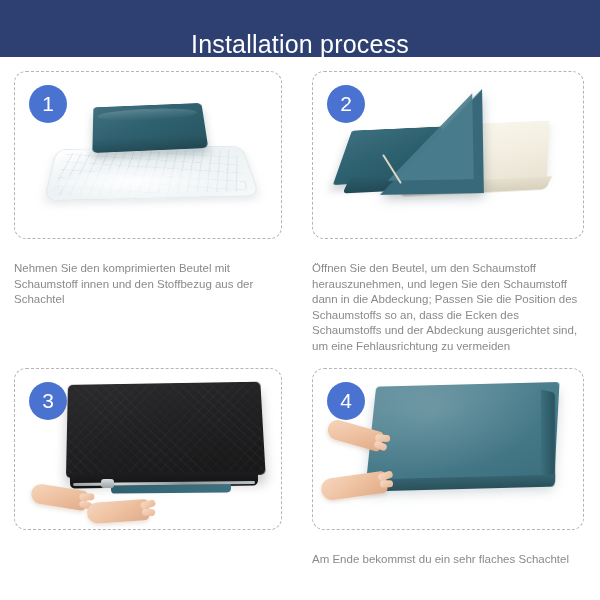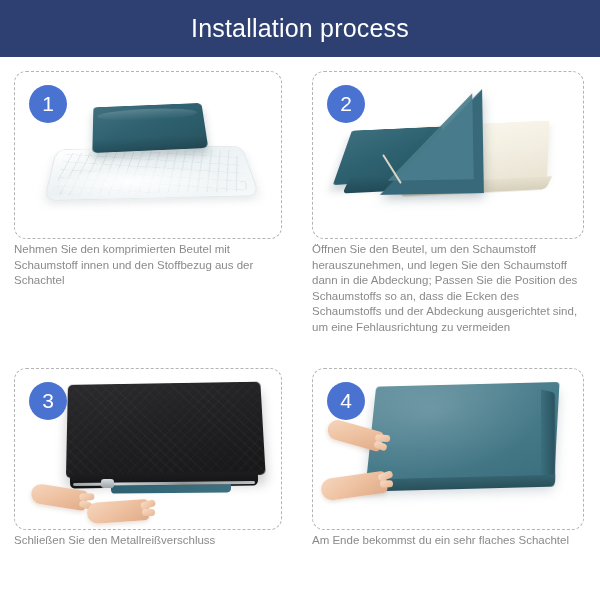--- a/index.html
+++ b/index.html
@@ -17,21 +17,21 @@
 
   
   .header-banner {
     position: absolute;
     left: 0;
     top: 0;
     width: 600px;
     height: 57px;
     background: #2e4071;
     display: flex;
-    align-items: center;
+    align-items: flex-end;
     justify-content: center;
   }
   .header-title {
     color: #ffffff;
     font-size: 25px;
     font-weight: 400;
     letter-spacing: 0.2px;
     line-height: 1;
   }
 
@@ -73,21 +73,21 @@
     color: #ffffff;
     font-size: 21px;
     font-weight: 400;
     display: flex;
     align-items: center;
     justify-content: center;
     z-index: 6;
   }
 
   .step-caption {
-    margin-top: 3px;
+    margin-top: 22px;
     color: #8a8a8a;
     font-size: 11.5px;
     line-height: 15.5px;
     font-family: "Liberation Sans", sans-serif;
   }
 
   
   .stage {
     position: absolute;
     inset: 0;
@@ -398,21 +398,20 @@
           <div class="finger finger-a"></div>
           <div class="finger finger-b"></div>
         </div>
         <div class="hand hand-p3-right">
           <div class="finger finger-a"></div>
           <div class="finger finger-b"></div>
         </div>
       </div>
       <div class="step-badge">3</div>
     </div>
-    <div class="step-caption">Schließen Sie den Metallreißverschluss</div>
   </div>
 
   <div class="step step-4">
     <div class="photo-frame frame-short">
       <div class="stage">
         <div class="bed-teal"></div>
         <div class="bed-teal-right"></div>
         <div class="bed-teal-side"></div>
         <div class="hand hand-p4-top">
           <div class="finger finger-a"></div>

